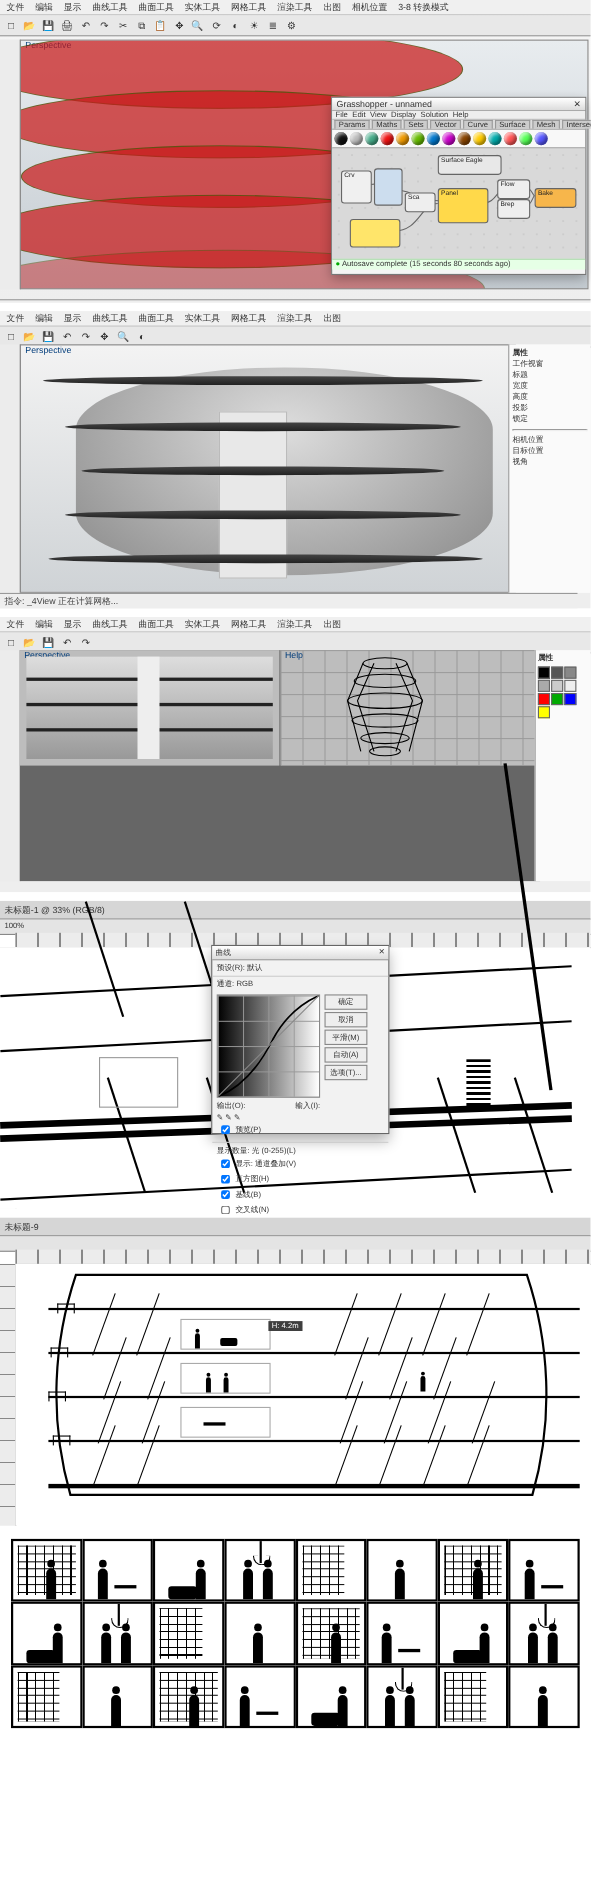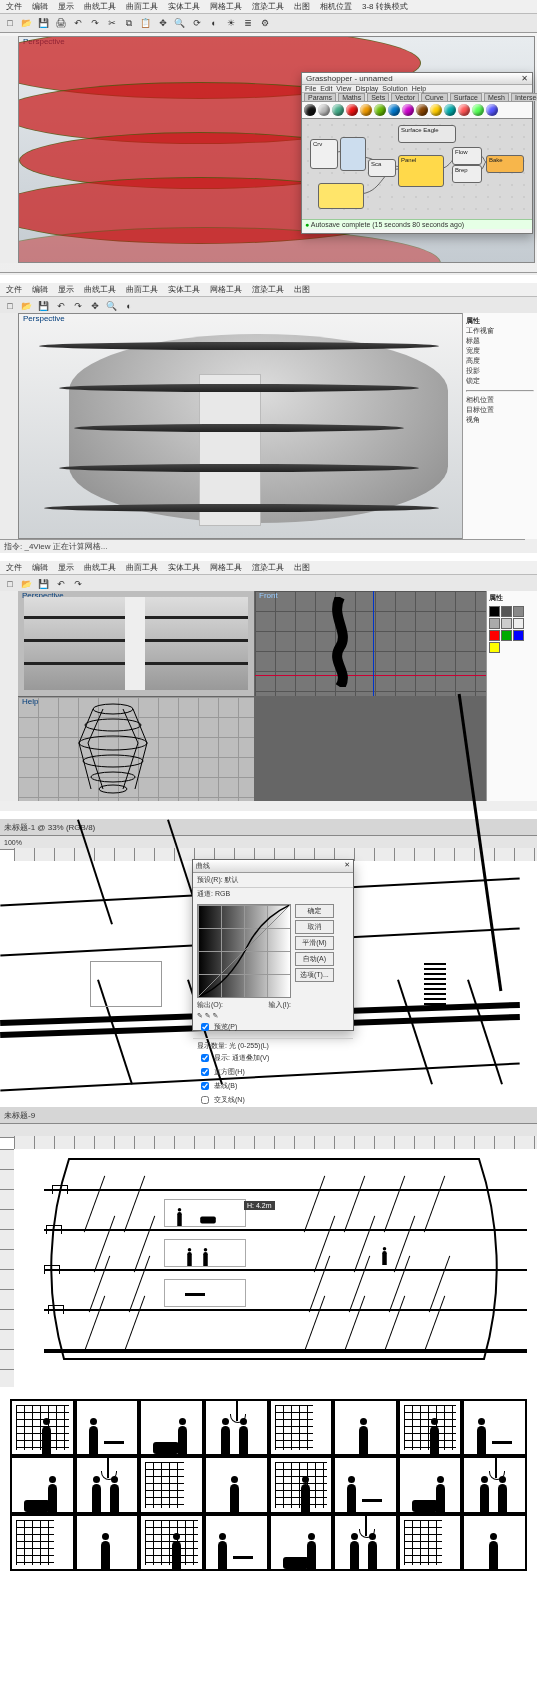--- a/index.html
+++ b/index.html
@@ -11,21 +11,21 @@
 .toolbar{background:#e8e8e8;border-bottom:1px solid #999;display:flex;gap:1px;padding:1px 2px;align-items:center}
 .tbtn{width:14px;height:14px;display:inline-flex;align-items:center;justify-content:center;border:1px solid transparent;font-size:9px;line-height:1}
 .view-label{position:absolute;font-size:8px;color:#003c7a;padding:0 2px}
 .status{background:#eee;border-top:1px solid #999;font-size:8px;padding:1px 4px;color:#444}
 
 
 #p1{height:275px;background:linear-gradient(#f5f5f5,#eee)}
 #p1 .viewport{position:absolute;left:18px;top:36px;right:2px;bottom:12px;background:linear-gradient(#e8ecef,#c4cbd1);overflow:hidden;border:1px solid #888}
 #p1 .side-strip{position:absolute;left:0;top:36px;width:18px;bottom:12px;background:#ececec;border-right:1px solid #aaa}
 #p1 .ellipse{position:absolute;border-radius:50%;background:rgba(200,25,25,.72);border:1px solid rgba(0,120,0,.5)}
-#p1 .gh-win{position:absolute;right:4px;top:72px;width:230px;height:160px;background:#f4f4f4;border:1px solid #777;box-shadow:0 4px 10px rgba(0,0,0,.3)}
+#p1 .gh-win{position:absolute;right:4px;top:88px;width:230px;height:160px;background:#f4f4f4;border:1px solid #777;box-shadow:0 4px 10px rgba(0,0,0,.3)}
 .gh-title{background:linear-gradient(#fff,#dcdcdc);border-bottom:1px solid #aaa;font-size:8px;padding:1px 4px;display:flex;justify-content:space-between}
 .gh-menu{background:#eee;border-bottom:1px solid #bbb;display:flex;gap:4px;padding:0 3px;font-size:7px}
 .gh-tabs{background:#ddd;border-bottom:1px solid #999;display:flex;gap:2px;padding:0 2px;font-size:7px}
 .gh-tabs span{background:#ccc;padding:0 3px;border:1px solid #999;border-bottom:none}
 .gh-shelf{background:#f8f8f8;border-bottom:1px solid #888;padding:2px;display:flex;gap:2px;flex-wrap:wrap}
 .gh-ball{width:12px;height:12px;border-radius:50%;box-shadow:inset -2px -2px 3px rgba(0,0,0,.4),inset 2px 2px 3px rgba(255,255,255,.6)}
 .gh-canvas{position:relative;flex:1;background:#d9d9d9;background-image:radial-gradient(#ccc 1px,transparent 1px);background-size:12px 12px;height:100px}
 .gh-node{position:absolute;border:1px solid #666;border-radius:3px;font-size:6px;padding:1px 2px;color:#222}
 .gh-status{background:#e6ffe6;border-top:1px solid #9c9;font-size:7px;padding:1px 3px}
 
@@ -271,29 +271,20 @@
   <div class="side"></div>
   <div class="grid4">
     <div class="vw light">
       <span class="view-label" style="left:2px;top:0">Perspective</span>
       <div style="position:absolute;inset:6px;background:linear-gradient(#ddd,#999)">
         <div style="position:absolute;left:0;right:0;top:20%;height:3px;background:#222"></div>
         <div style="position:absolute;left:0;right:0;top:45%;height:3px;background:#222"></div>
         <div style="position:absolute;left:0;right:0;top:70%;height:3px;background:#222"></div>
         <div style="position:absolute;left:45%;top:0;bottom:0;width:20px;background:#eee"></div>
       </div>
-    </div>
-    <div class="vw">
-      <div class="gridlines"></div>
-      <span class="view-label" style="left:2px;top:0;color:#9cf">Front</span>
-      <div class="axisX" style="left:0;right:0;top:80%"></div>
-      <div class="axisY" style="top:0;bottom:0;left:50%;background:#03c"></div>
-      <svg style="position:absolute;left:55px;top:6px;width:60px;height:90px">
-          <path d="M30 0 C20 20 40 35 30 50 C20 65 40 75 30 90" stroke="#000" stroke-width="10" fill="none"></path>
-        </svg>
     </div>
     <div class="vw light">
       <div class="gridlines lt"></div>
       <span class="view-label" style="left:2px;top:0">Help</span>
       <svg style="position:absolute;left:50px;top:4px;width:90px;height:96px">
         <ellipse cx="45" cy="8" rx="20" ry="5" fill="none" stroke="#000"></ellipse>
         <ellipse cx="45" cy="24" rx="28" ry="6" fill="none" stroke="#000"></ellipse>
         <ellipse cx="45" cy="42" rx="34" ry="7" fill="none" stroke="#000"></ellipse>
         <ellipse cx="45" cy="60" rx="30" ry="6" fill="none" stroke="#000"></ellipse>
         <ellipse cx="45" cy="76" rx="22" ry="5" fill="none" stroke="#000"></ellipse>

